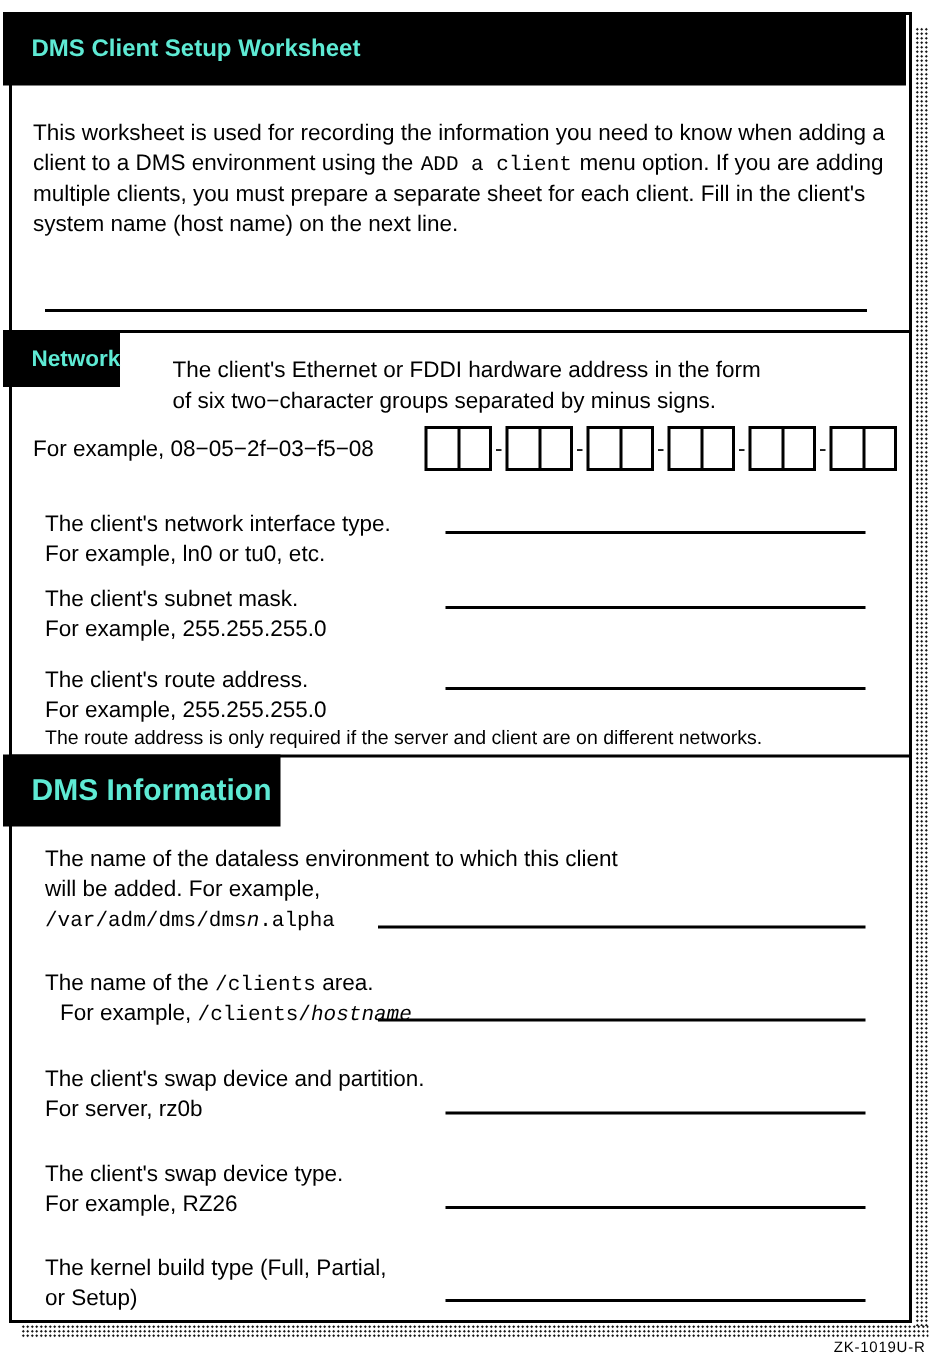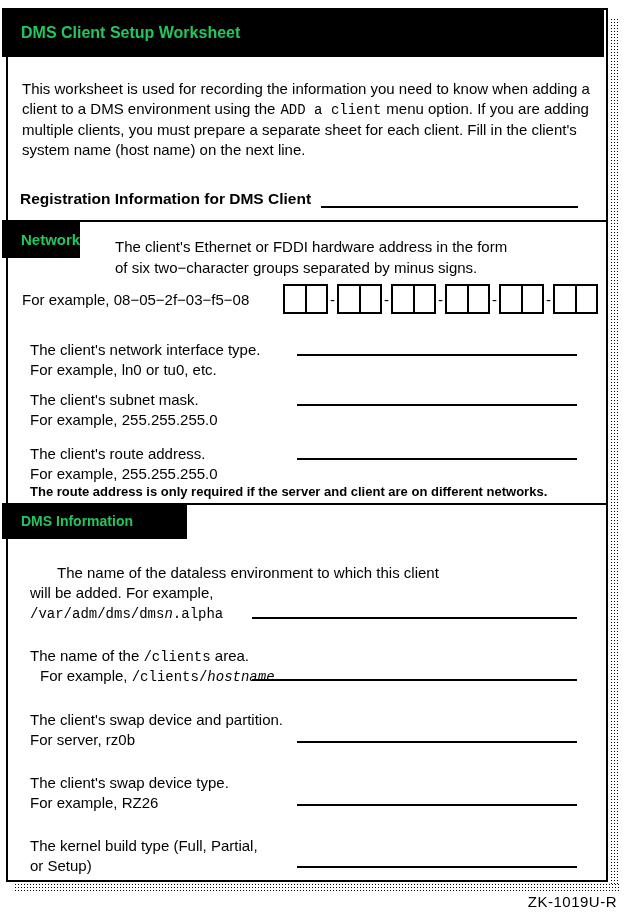--- a/index.html
+++ b/index.html
@@ -8,64 +8,63 @@
     font-family:"Liberation Sans",sans-serif;overflow:hidden;
   }
   .halftone{
     background-image:radial-gradient(circle,#000 32%,transparent 40%);
     background-size:3px 3px;
   }
   #shadow-right{position:absolute;left:610px;top:18px;width:9px;height:866px;}
   #shadow-bottom{position:absolute;left:14px;top:883px;width:605px;height:9px;}
   #frame{position:absolute;left:6px;top:8px;width:598px;height:870px;border:2px solid #000;background:#fff;}
   .black-tab{
-    position:absolute;background:#000;color:#22c55e;font-weight:bold;
+    position:absolute;background:#000;color:#5eead4;font-weight:bold;
     display:flex;align-items:center;box-sizing:border-box;padding-left:19px;
   }
   #title-bar{left:2px;top:8px;width:602px;height:49px;font-size:16px;}
   #network-tab{left:2px;top:220px;width:78px;height:38px;font-size:15px;}
-  #dms-tab{left:2px;top:503px;width:185px;height:36px;font-size:14px;}
+  #dms-tab{left:2px;top:503px;width:185px;height:48px;font-size:20px;}
   .divider{position:absolute;left:6px;width:602px;height:2px;background:#000;}
   #divider-network{top:220px;}
   #divider-dms{top:503px;}
   .txt{position:absolute;font-size:15px;white-space:nowrap;}
   .small{font-size:13px;}
   .mono{font-family:"Liberation Mono",monospace;font-size:14px;}
   .mono-pad{padding:0 5px;}
   .ital{font-style:italic;}
   #intro{position:absolute;left:22px;top:79px;width:574px;font-size:15px;
          line-height:19.5px;white-space:normal;}
   #registration-row{position:absolute;left:20px;top:186px;width:558px;
     display:flex;align-items:flex-end;font-weight:bold;font-size:15.5px;}
   #registration-line{flex:1;margin-left:10px;border-bottom:2px solid #000;height:20px;}
   .fill-line{position:absolute;height:0;border-top:2px solid #000;width:280px;left:297px;}
   .fill-wide{left:252px;width:325px;}
   #hw-boxes{position:absolute;left:283px;top:284px;display:flex;align-items:center;}
   .hw-pair{width:45px;height:30px;border:2px solid #000;box-sizing:border-box;display:flex;background:#fff;}
   .hw-cell{flex:1;}
   .hw-cell:first-child{border-right:2px solid #000;}
   .hw-sep{font-size:15px;padding:0 2px;}
-  #zk-label{position:absolute;right:7px;top:893px;font-size:15px;letter-spacing:0.5px;}
+  #zk-label{position:absolute;right:7px;top:893px;font-size:10px;letter-spacing:0.5px;}
 </style>
 </head>
 <body>
 
 <div id="shadow-right" class="halftone"></div>
 <div id="shadow-bottom" class="halftone"></div>
 
 <div id="frame"></div>
 
 <div id="title-bar" class="black-tab">
   <span>DMS Client Setup Worksheet</span>
 </div>
 
 <div id="intro"><span>This worksheet is used for recording the information you need to know when adding a client to a DMS environment using the</span><span class="mono mono-pad">ADD a client</span><span>menu option.  If you are adding multiple clients, you must prepare a separate sheet for each client.  Fill in the client's system name (host name) on the next line.</span></div>
 
 <div id="registration-row">
-  <span>Registration Information for DMS Client</span>
   <span id="registration-line"></span>
 </div>
 
 <div id="divider-network" class="divider"></div>
 <div id="network-tab" class="black-tab">
   <span>Network</span>
 </div>
 
 <div class="txt" style="left:115px;top:238px;">The client's Ethernet or FDDI hardware address in the form</div>
 <div class="txt" style="left:115px;top:259px;">of six two−character groups separated by minus signs.</div>
@@ -107,29 +106,29 @@
 <div class="txt" style="left:30px;top:341px;">The client's network interface type.</div>
 <div class="txt" style="left:30px;top:361px;">For example, ln0 or tu0, etc.</div>
 <div class="fill-line" style="top:354px;"></div>
 
 <div class="txt" style="left:30px;top:391px;">The client's subnet mask.</div>
 <div class="txt" style="left:30px;top:411px;">For example, 255.255.255.0</div>
 <div class="fill-line" style="top:404px;"></div>
 
 <div class="txt" style="left:30px;top:445px;">The client's route address.</div>
 <div class="txt" style="left:30px;top:465px;">For example, 255.255.255.0</div>
-<div class="txt small" style="left:30px;top:484px;font-weight:bold;">The route address is only required if the server and client are on different networks.</div>
+<div class="txt small" style="left:30px;top:484px;">The route address is only required if the server and client are on different networks.</div>
 <div class="fill-line" style="top:458px;"></div>
 
 <div id="divider-dms" class="divider"></div>
 <div id="dms-tab" class="black-tab">
   <span>DMS Information</span>
 </div>
 
-<div class="txt" style="left:30px;top:564px;margin-left:27px;">The name of the dataless environment to which this client</div>
+<div class="txt" style="left:30px;top:564px;">The name of the dataless environment to which this client</div>
 <div class="txt" style="left:30px;top:584px;">will be added.  For example,</div>
 <div class="txt" style="left:30px;top:604px;"><span class="mono">/var/adm/dms/dms</span><span class="mono ital">n</span><span class="mono">.alpha</span></div>
 <div class="fill-line fill-wide" style="top:617px;"></div>
 
 <div class="txt" style="left:30px;top:647px;"><span>The name of the </span><span class="mono">/clients</span><span> area.</span></div>
 <div class="txt" style="left:40px;top:667px;"><span>For example, </span><span class="mono">/clients/</span><span class="mono ital">hostname</span></div>
 <div class="fill-line fill-wide" style="top:679px;"></div>
 
 <div class="txt" style="left:30px;top:711px;">The client's swap device and partition.</div>
 <div class="txt" style="left:30px;top:731px;">For server, rz0b</div>

